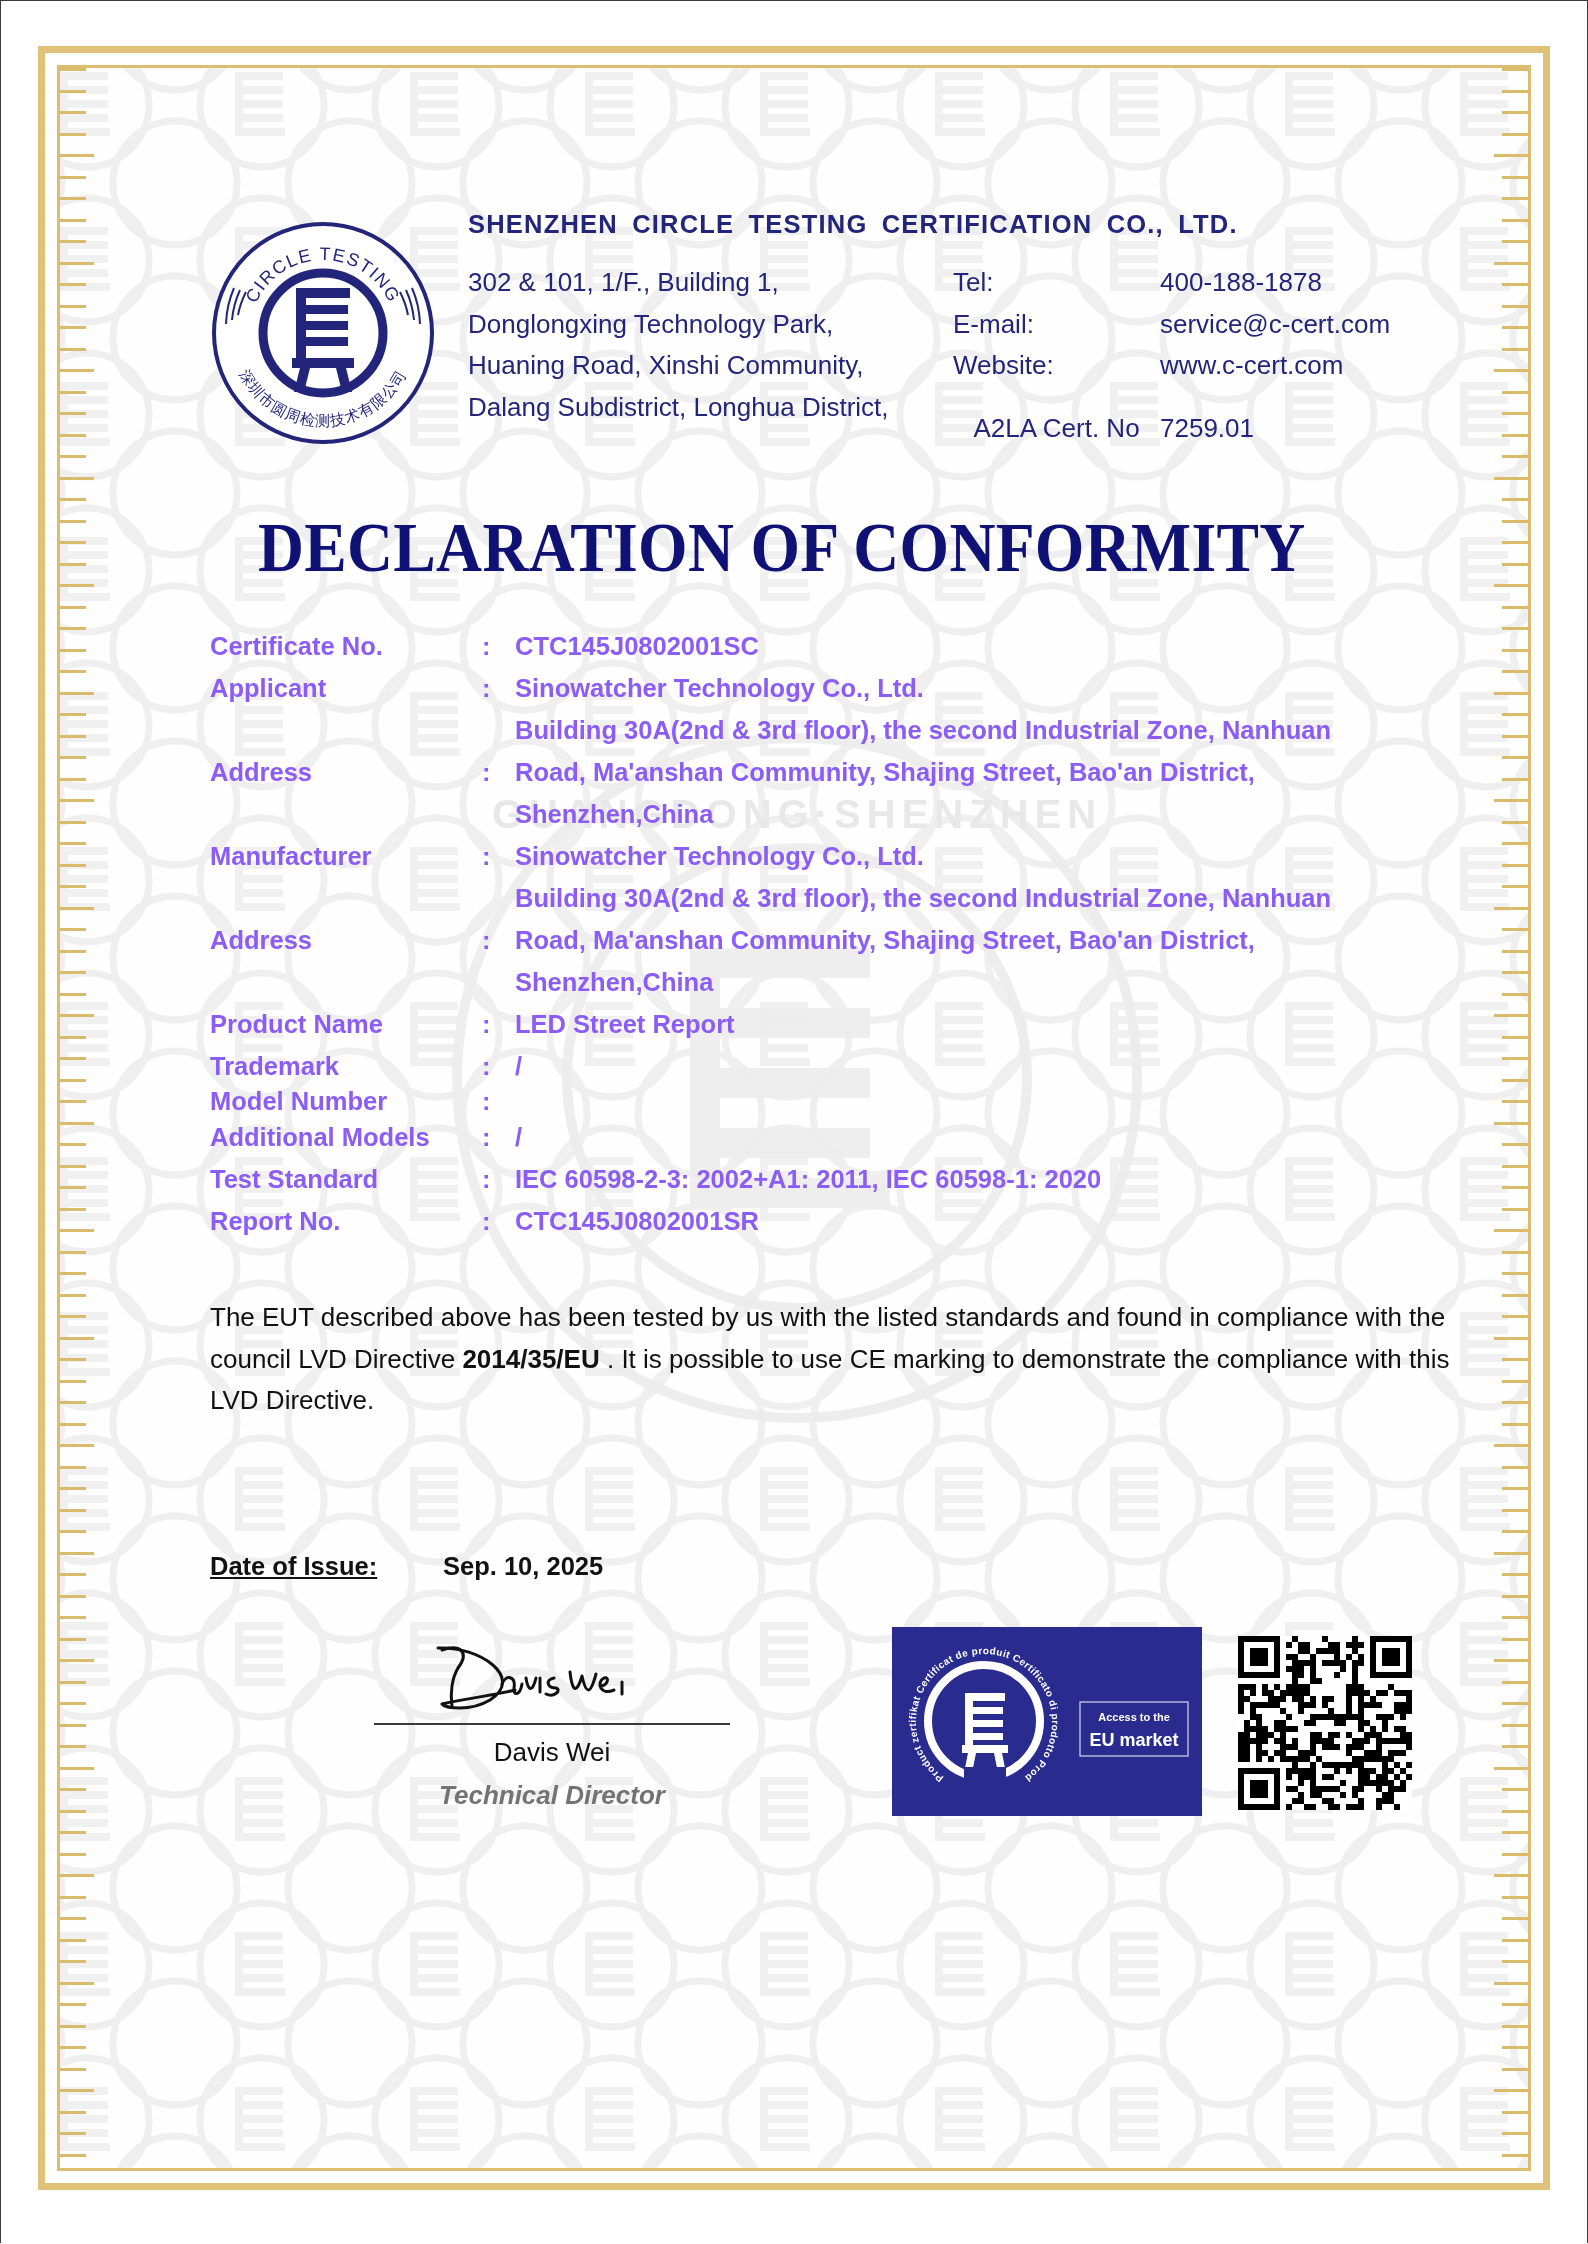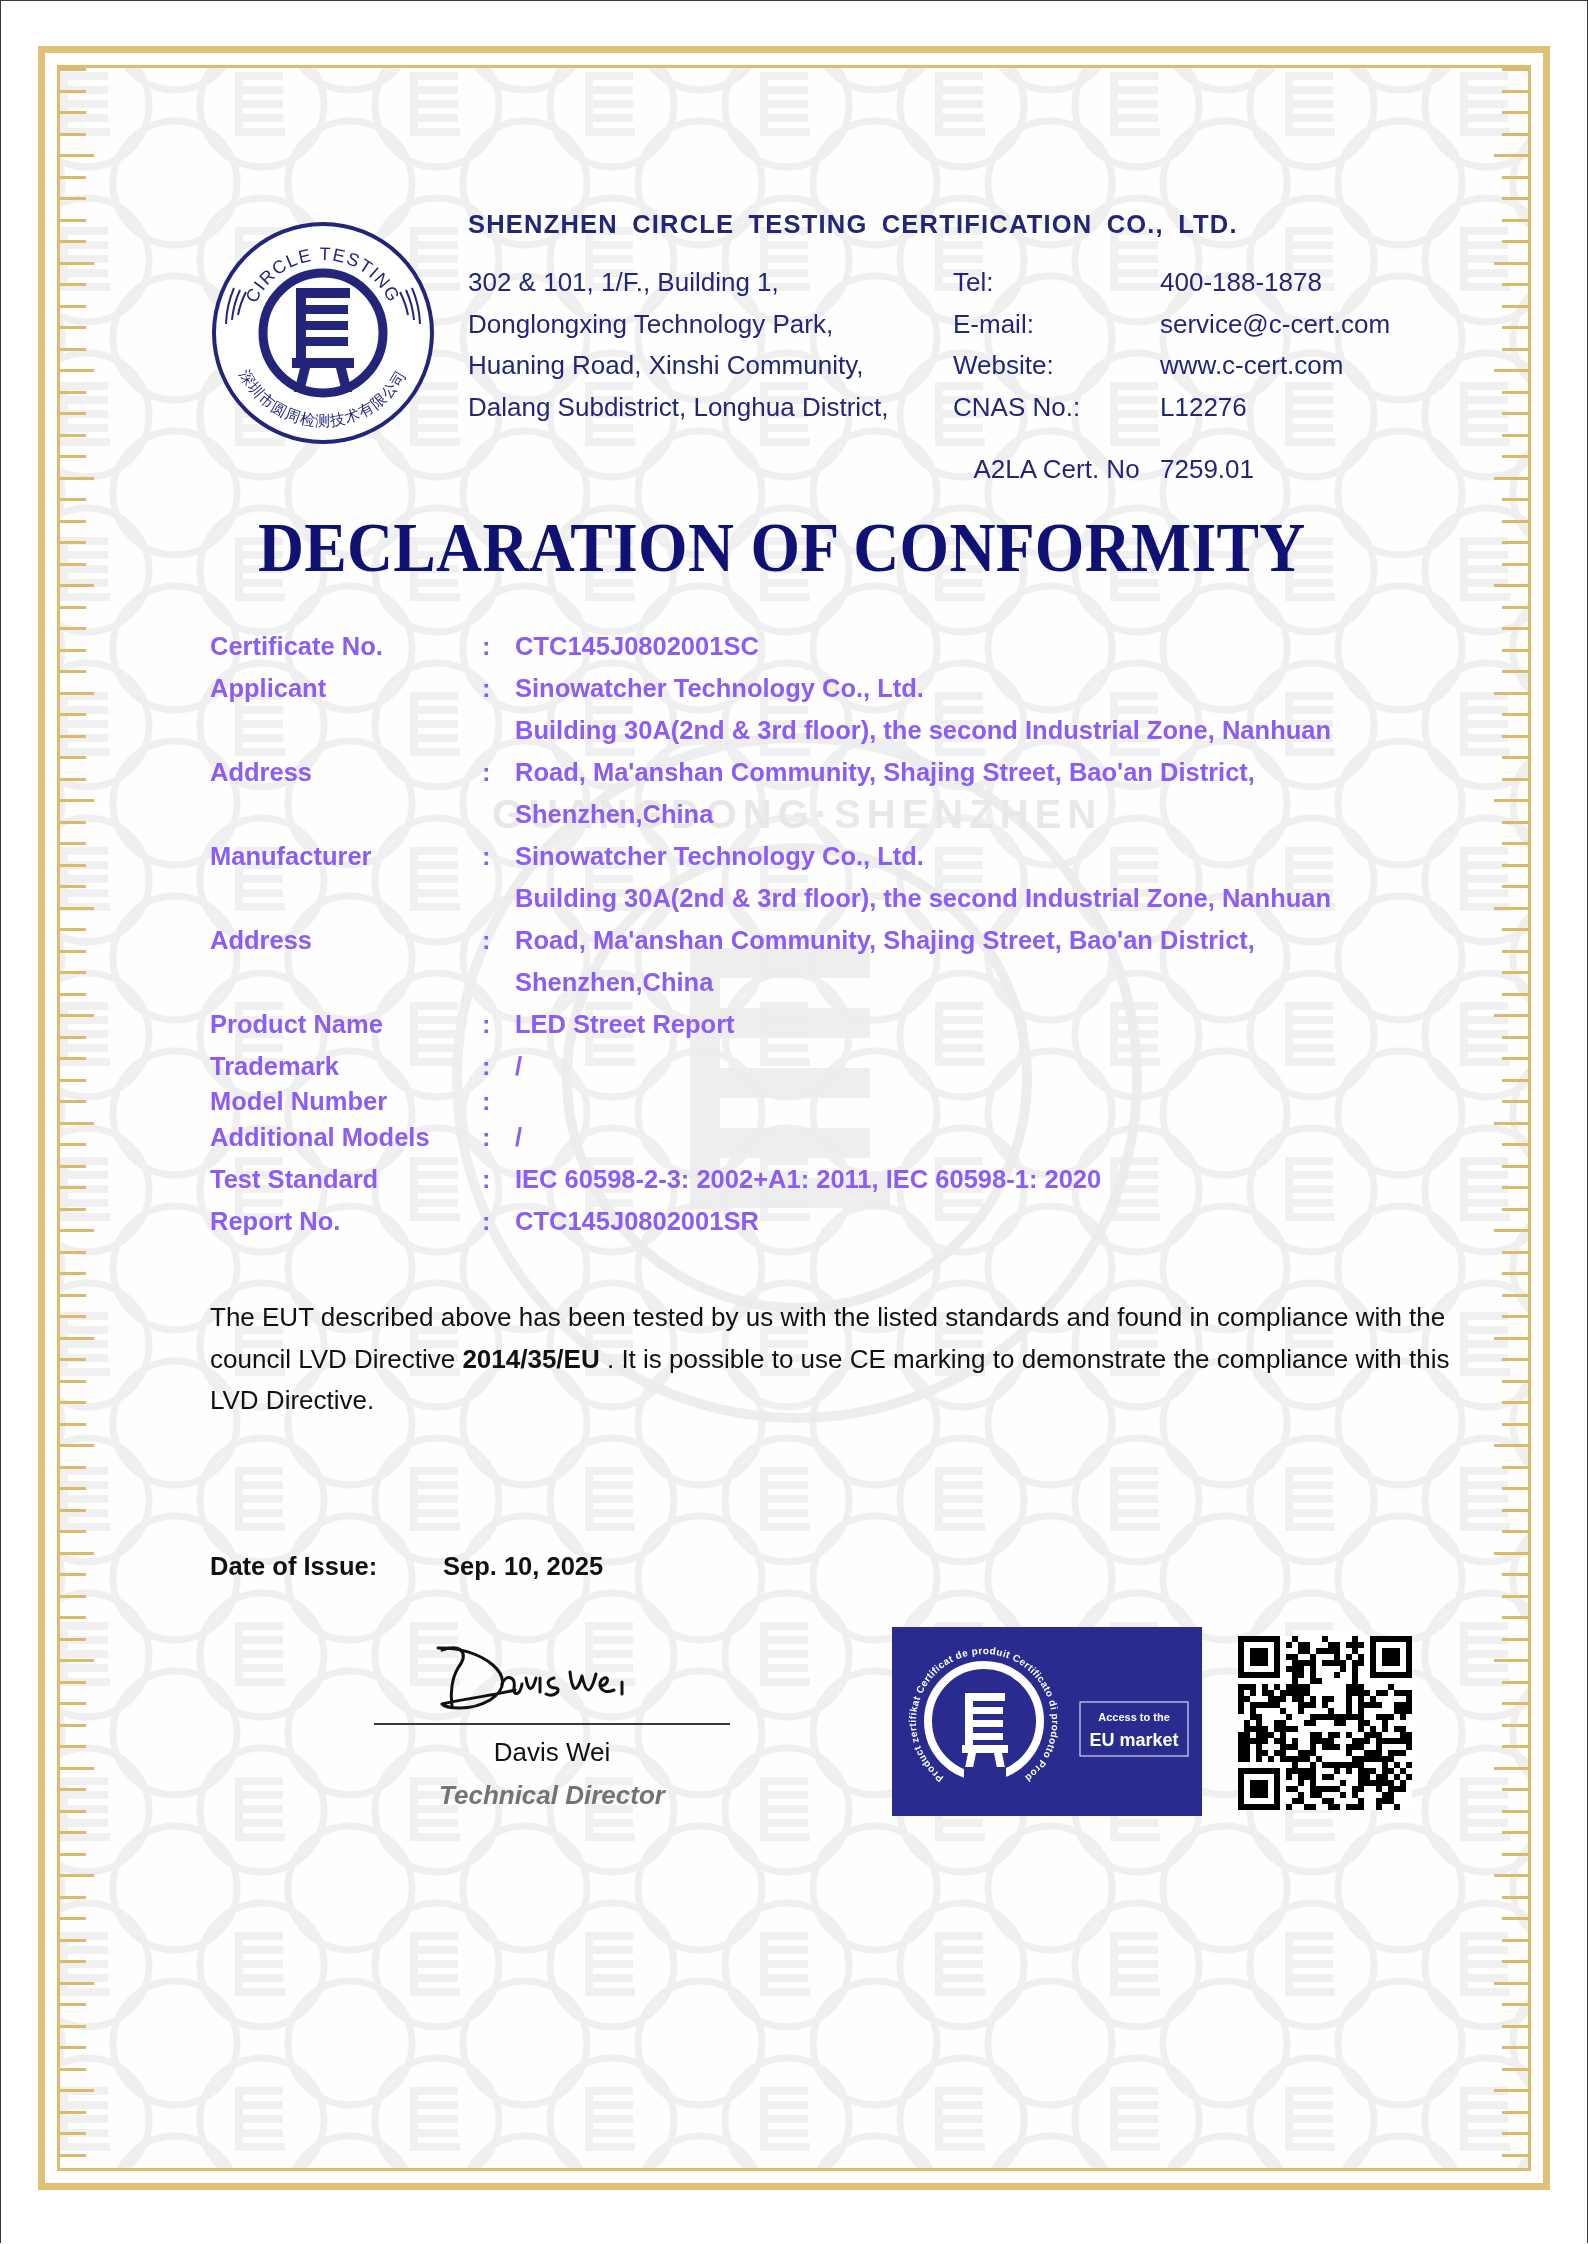--- a/index.html
+++ b/index.html
@@ -32,21 +32,21 @@
   .flabel { width:272px; flex:none; }
   .fcolon { width:33px; flex:none; }
   .fvals { flex:1; }
   .fline { height:42px; line-height:42px; white-space:nowrap; }
   .frow.single { height:42px; }
 
   .para { position:absolute; left:210px; top:1297px; width:1250px; font-size:26px; color:#111; line-height:41.6px; }
   .para b { font-weight:bold; }
 
   .issue { position:absolute; left:210px; top:1552px; font-size:25.5px; font-weight:bold; color:#111; display:flex; }
-  .issue .lbl { width:233px; }
+  .issue .lbl { width:233px;text-decoration:underline; }
 
   .signature { position:absolute; left:430px; top:1638px; width:230px; height:80px; }
   .sig-line { position:absolute; left:374px; top:1723px; width:356px; height:2px; background:#3a3a3a; }
   .sig-name { position:absolute; left:374px; top:1737px; width:356px; text-align:center; font-size:26px; color:#111; }
   .sig-title { position:absolute; left:374px; top:1780px; width:356px; text-align:center; font-size:26px; font-weight:bold; font-style:italic; color:#737373; }
 
   .eu-badge { position:absolute; left:892px; top:1627px; width:310px; height:189px; background:#2a2b8e; }
   .qr { position:absolute; left:1238px; top:1636px; width:174px; height:174px; background:#fff; }
 </style>
 </head>
@@ -345,24 +345,20 @@
     <span class="lbl">Tel:</span>
     <span>400-188-1878</span>
   </div>
   <div class="row">
     <span class="lbl">E-mail:</span>
     <span>service@c-cert.com</span>
   </div>
   <div class="row">
     <span class="lbl">Website:</span>
     <span>www.c-cert.com</span>
-  </div>
-  <div class="row">
-    <span class="lbl">CNAS No.:</span>
-    <span>L12276</span>
   </div>
   <div class="row a2la">
     <span class="lbl">A2LA Cert. No</span>
     <span>7259.01</span>
   </div>
 </div>
 
 <div class="title"><span>DECLARATION OF CONFORMITY</span></div>
 
 <div class="fields">

